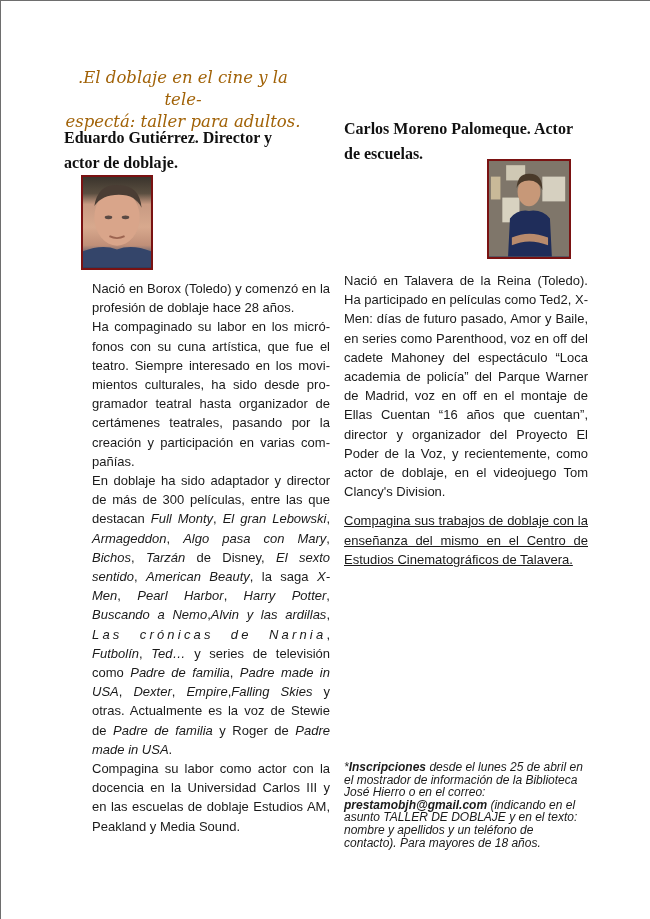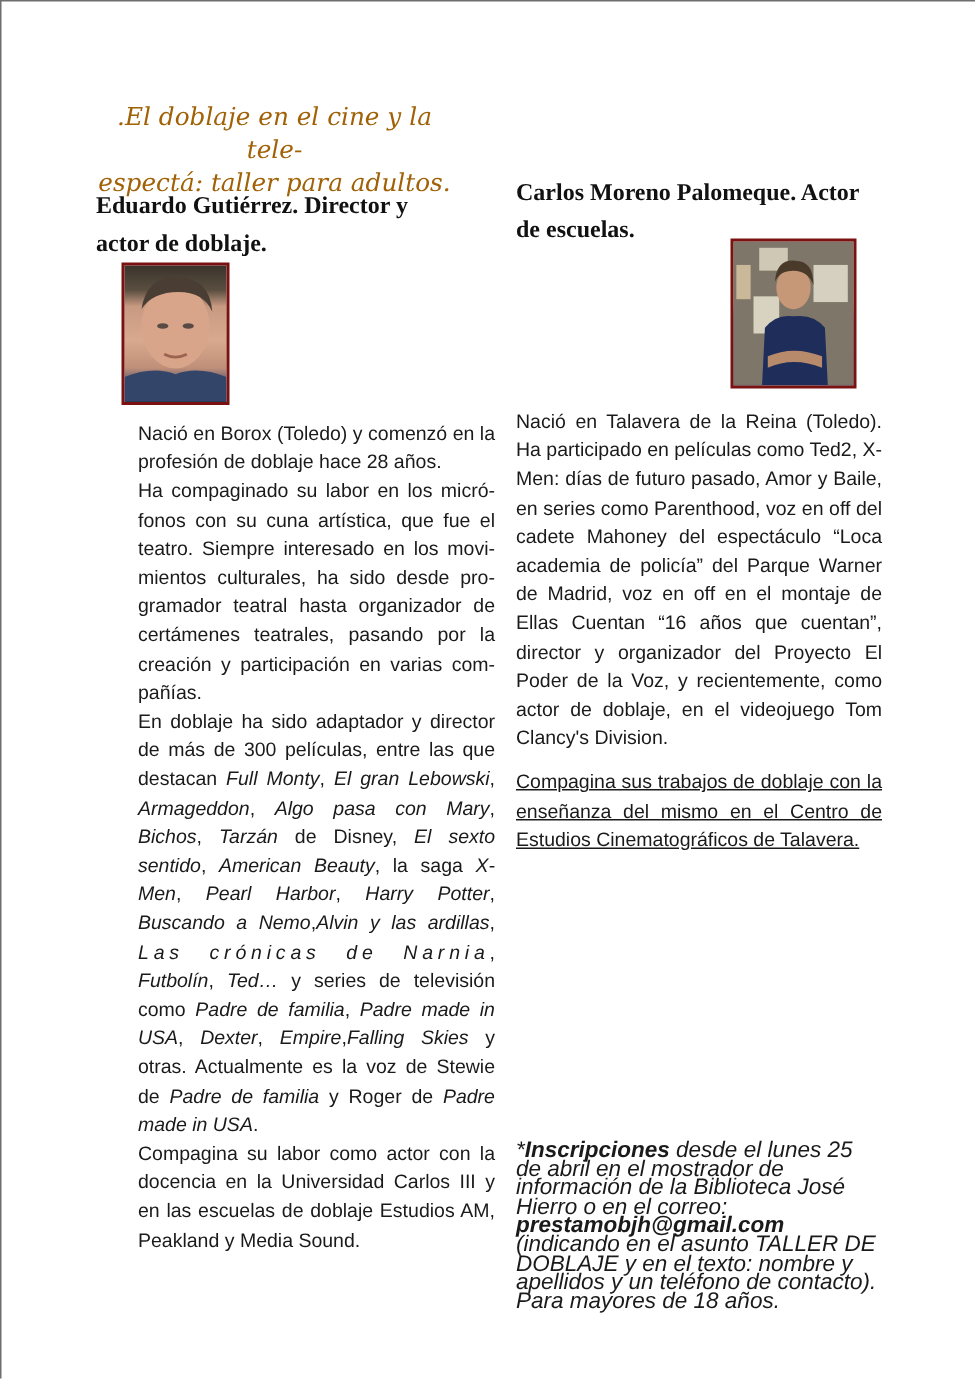--- a/index.html
+++ b/index.html
@@ -36,21 +36,21 @@
     text-align: justify; hyphens: manual;
   }
   .bt-left { left: 63px; top: 278px; width: 238px; margin-left: 28px; }
   .bt-right { left: 343px; top: 270px; width: 244px; }
   .body-text p { margin: 0; }
   .body-text p.gap { margin-top: 10px; text-decoration: underline; }
   .spaced { letter-spacing: 3.2px; }
   .note {
     position: absolute; left: 343px; top: 760px; width: 245px;
     font-family: "Liberation Sans", sans-serif; font-style: italic;
-    font-size: 15px; line-height: 12.6px; color: #1a1a1a;
+    font-size: 12px; line-height: 12.6px; color: #1a1a1a;
   }
   .note b { font-weight: bold; }
 </style>
 </head>
 <body>
 
 <div class="page">
 
   <div class="title">
     <div>.El doblaje en el cine y la tele-</div>

